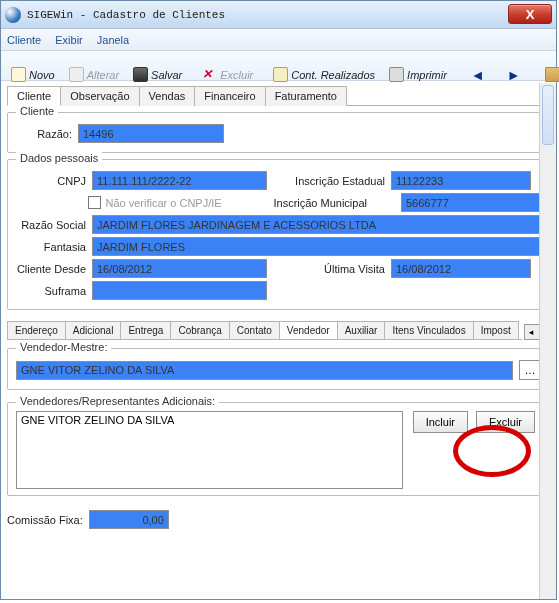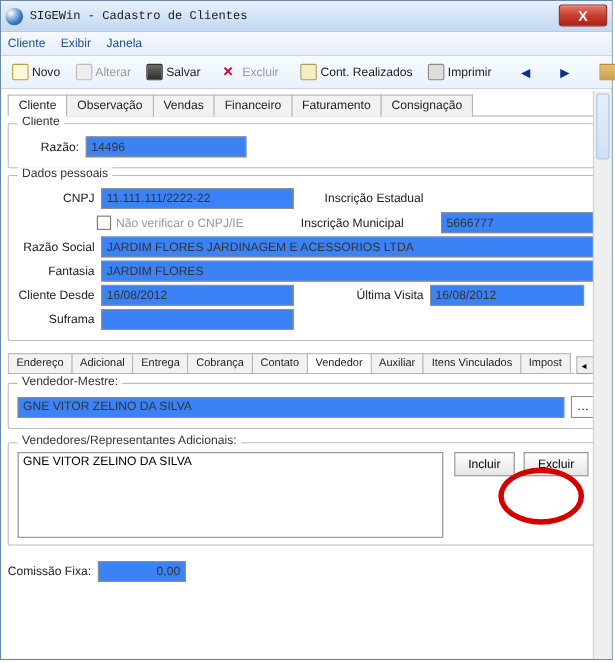--- a/index.html
+++ b/index.html
@@ -50,22 +50,23 @@
     background: linear-gradient(to bottom, #f5f9fe, #e6eef9);
     border-bottom: 1px solid #c9d6e6;
     display:flex; align-items:center; padding: 0 6px; gap: 14px;
     color: #1f4f8b;
   }
   .menubar span { cursor: default; }
   .toolbar {
     height: 30px;
     background: linear-gradient(to bottom, #f7fbff, #e9f1fc);
     border-bottom: 1px solid #c9d6e6;
-    display:flex; align-items:center; padding: 12px 4px; gap: 2px;
+    display:flex; align-items:flex-start; padding: 12px 4px; gap: 2px;
     flex-wrap: nowrap;
+    font-style: italic;
   }
   .tbtn {
     display:flex; align-items:center; gap:3px;
     padding: 3px 5px; border: 1px solid transparent;
     border-radius: 3px; color:#222;
     white-space: nowrap;
   }
   .tbtn.disabled { color:#9a9a9a; }
   .tbtn .ic { width:15px; height:15px; display:inline-block; }
   .ic-new { border:1px solid #b7a13a; background:#fff8dc; border-radius:2px;}
@@ -195,38 +196,38 @@
   </div>
 
   <div class="content">
 
     <div class="tabstrip">
       <div class="tab active">Cliente</div>
       <div class="tab">Observação</div>
       <div class="tab">Vendas</div>
       <div class="tab">Financeiro</div>
       <div class="tab">Faturamento</div>
-      <div class="tab">Consignação</div>
     </div>
 
     <div class="group">
       <span class="legend">Cliente</span>
       <div class="row">
         <span class="lbl" style="width:56px">Razão:</span>
         <input class="field" style="width: 146px;" value="14496">
       </div>
     </div>
 
     <div class="group">
       <span class="legend">Dados pessoais</span>
 
       <div class="row">
         <span class="lbl" style="width:70px">CNPJ</span>
         <input class="field" style="width: 175px;" value="11.111.111/2222-22">
         <span class="lbl" style="width:112px">Inscrição Estadual</span>
+        <input class="field" style="width: 140px;" value="11122233">
       </div>
 
       <div class="row">
         <span style="width:70px"></span>
         <span style="width:175px;display:flex;align-items:center;color:#999">
           <span class="chk"></span>
           <span>Não verificar o CNPJ/IE</span>
         </span>
         <span class="lbl" style="width:112px">Inscrição Municipal</span>
         <input class="field" style="width: 140px; margin-left: 28px;" value="5666777">

